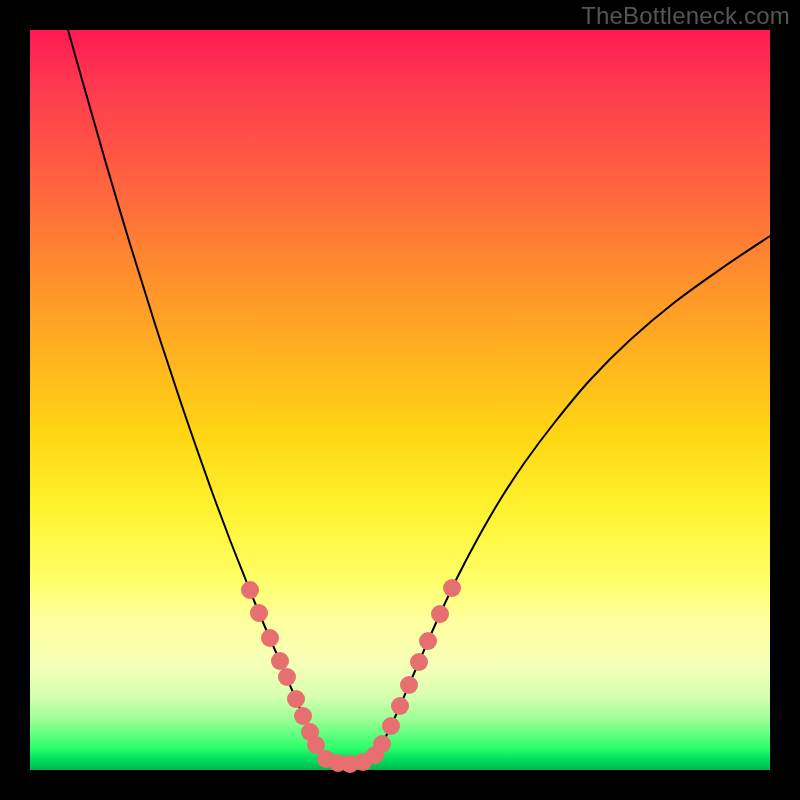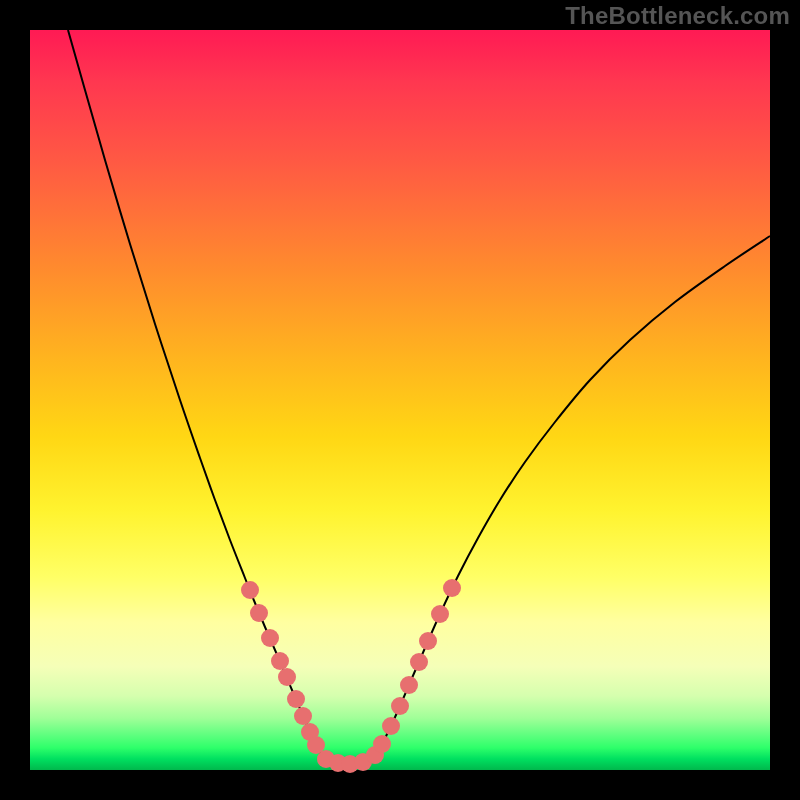--- a/index.html
+++ b/index.html
@@ -36,21 +36,21 @@
       #00e060 98.5%,
       #00b84c 100%
     );
   }
   .watermark {
     position: absolute;
     top: 2px;
     right: 10px;
     color: #555;
     font-size: 24px;
-    font-weight: 700;
+    font-weight: 400;
     letter-spacing: 0.2px;
   }
   svg.overlay {
     position: absolute;
     left: 30px;
     top: 30px;
     width: 740px;
     height: 740px;
     overflow: visible;
   }

